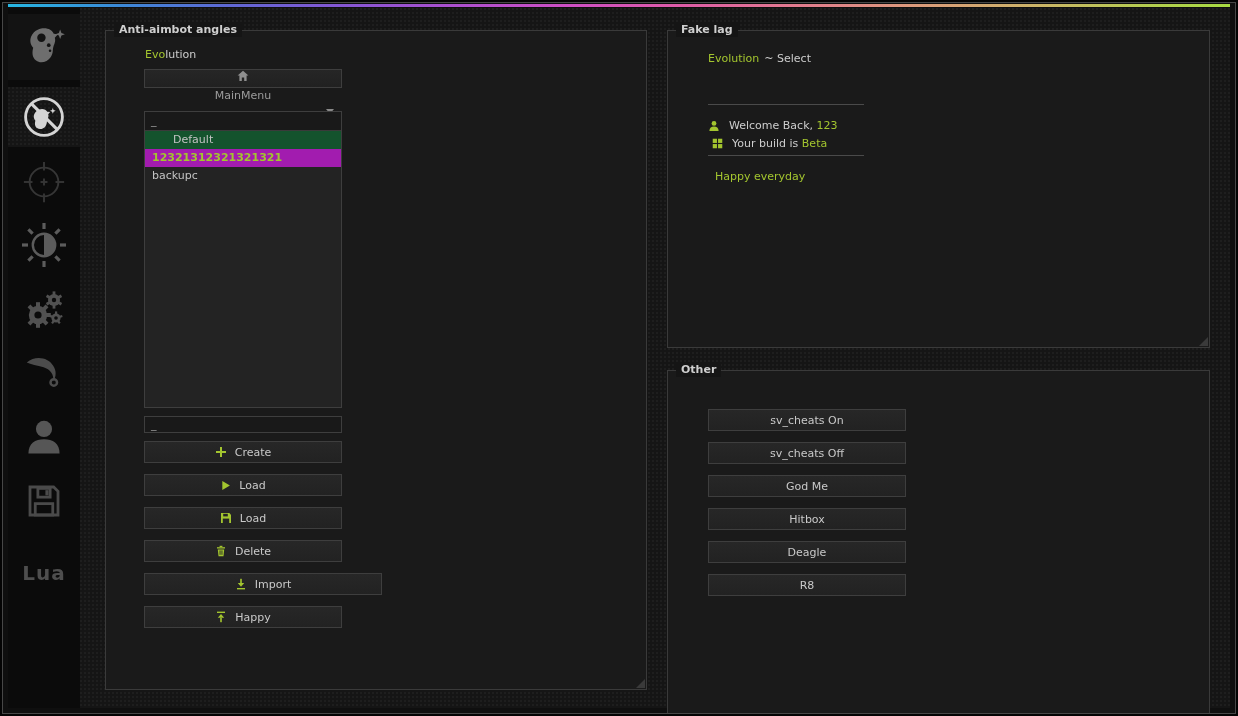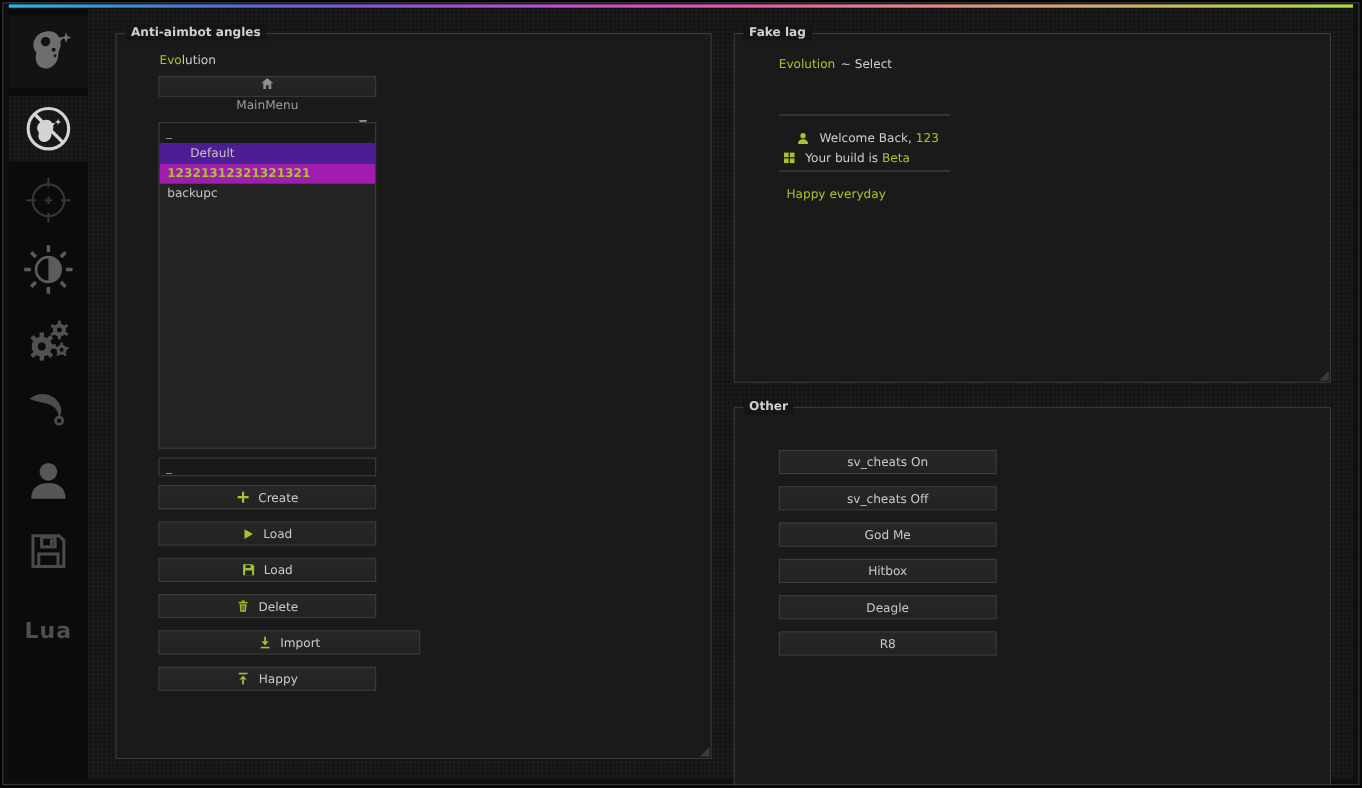--- a/index.html
+++ b/index.html
@@ -37,21 +37,21 @@
   .label-row{position:absolute;white-space:nowrap;}
   .accent{color:#a3c52f;}
   .muted{color:#cdcdcd;}
   .dropdown{position:absolute;box-sizing:border-box;display:flex;align-items:center;gap:7px;
     padding:0 7px;background:linear-gradient(#262626,#212121);border:1px solid #3e3e3e;color:#9c9c9c;flex-direction:column;}
   .chevron-down{margin-left:auto;width:0;height:0;border-left:4px solid transparent;
     border-right:4px solid transparent;border-top:5px solid #8a8a8a;}
   .listbox{position:absolute;box-sizing:border-box;background:#232323;border:1px solid #3e3e3e;overflow:hidden;}
   .list-filter{height:18px;line-height:18px;padding:0 6px;background:#191919;border-bottom:1px solid #3a3a3a;color:#9a9a9a;}
   .list-row{height:18px;line-height:18px;padding:0 7px;color:#c3c3c3;}
-  .list-row.hovered{background:#4c1d95;padding-left:28px;}
+  .list-row.hovered{background:#14532d;padding-left:28px;}
   .list-row.selected{background:#a21caf;color:#a3c52f;font-weight:bold;}
   .text-input{position:absolute;box-sizing:border-box;background:#191919;border:1px solid #3e3e3e;
     color:#9a9a9a;line-height:15px;padding:0 6px;}
   .btn{position:absolute;box-sizing:border-box;height:22px;display:flex;align-items:center;justify-content:center;
     gap:8px;background:linear-gradient(#272727,#222);border:1px solid #3e3e3e;color:#c9c9c9;cursor:pointer;}
   .btn .ic{display:flex;align-items:center;}
   .sep-line{position:absolute;height:1px;background:#4a4a4a;}
   .info-row{position:absolute;display:flex;align-items:center;gap:9px;white-space:nowrap;}
   svg{display:block;}
 </style>
@@ -282,21 +282,21 @@
     <div class="grip"></div>
   </div>
 
   <div class="group" style="left:667px;top:30px;width:543px;height:318px;">
     <div class="group-title">Fake lag</div>
 
     <div class="label-row" style="left:40px;top:21px;"><span class="accent">Evolution</span><span class="muted" style="margin-left:5px;">~ Select</span></div>
 
     <div class="sep-line" style="left:40px;top:73px;width:156px;"></div>
 
-    <div class="info-row" style="left:56px;top:88px;">
+    <div class="info-row" style="left:40px;top:88px;">
       <span>
         <svg width="12" height="12" viewBox="0 0 12 12" fill="#a3c52f">
             <circle cx="6" cy="3.4" r="2.4"></circle>
             <path d="M1.4 11 C1.4 7.9 3.4 6.6 6 6.6 C8.6 6.6 10.6 7.9 10.6 11 Z"></path>
           </svg>
       </span>
       <span><span class="muted">Welcome Back,</span> <span class="accent">123</span></span>
     </div>
 
     <div class="info-row" style="left:44px;top:106px;">

